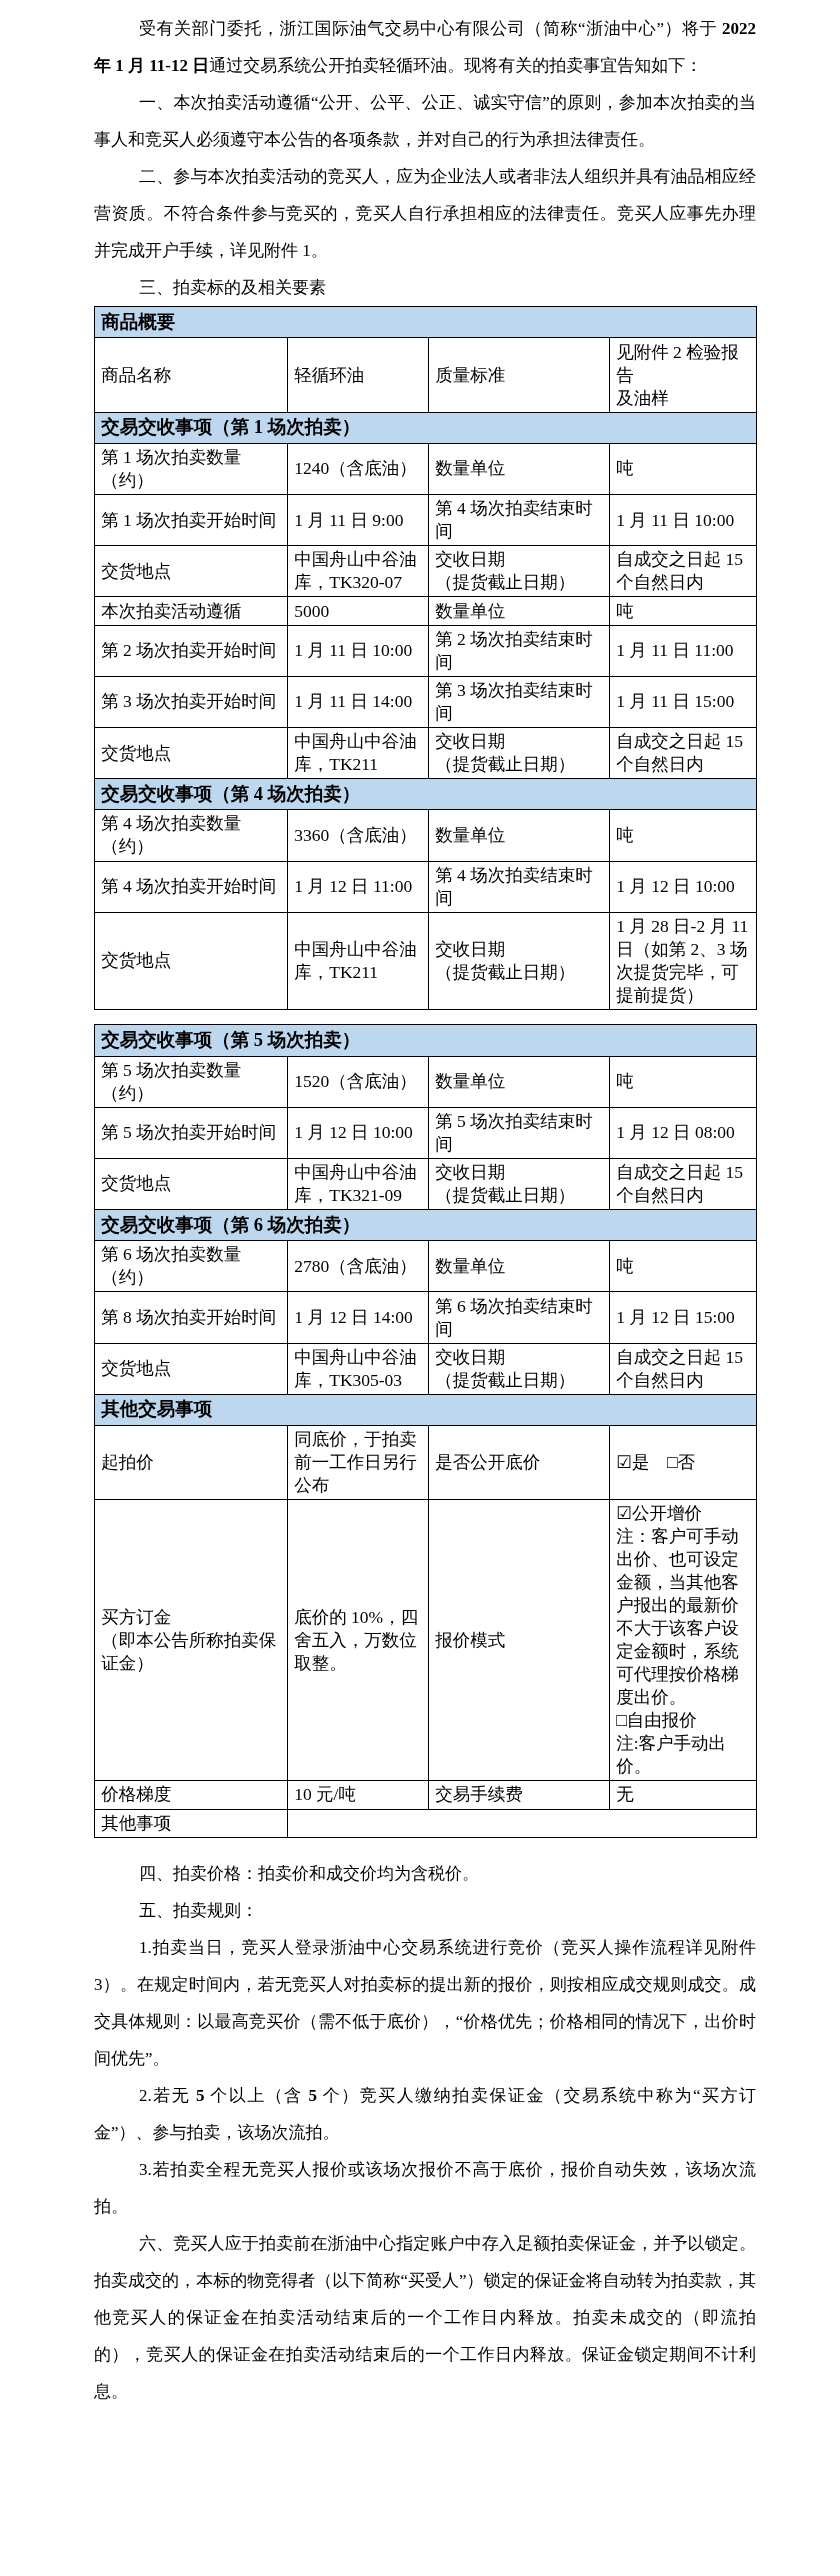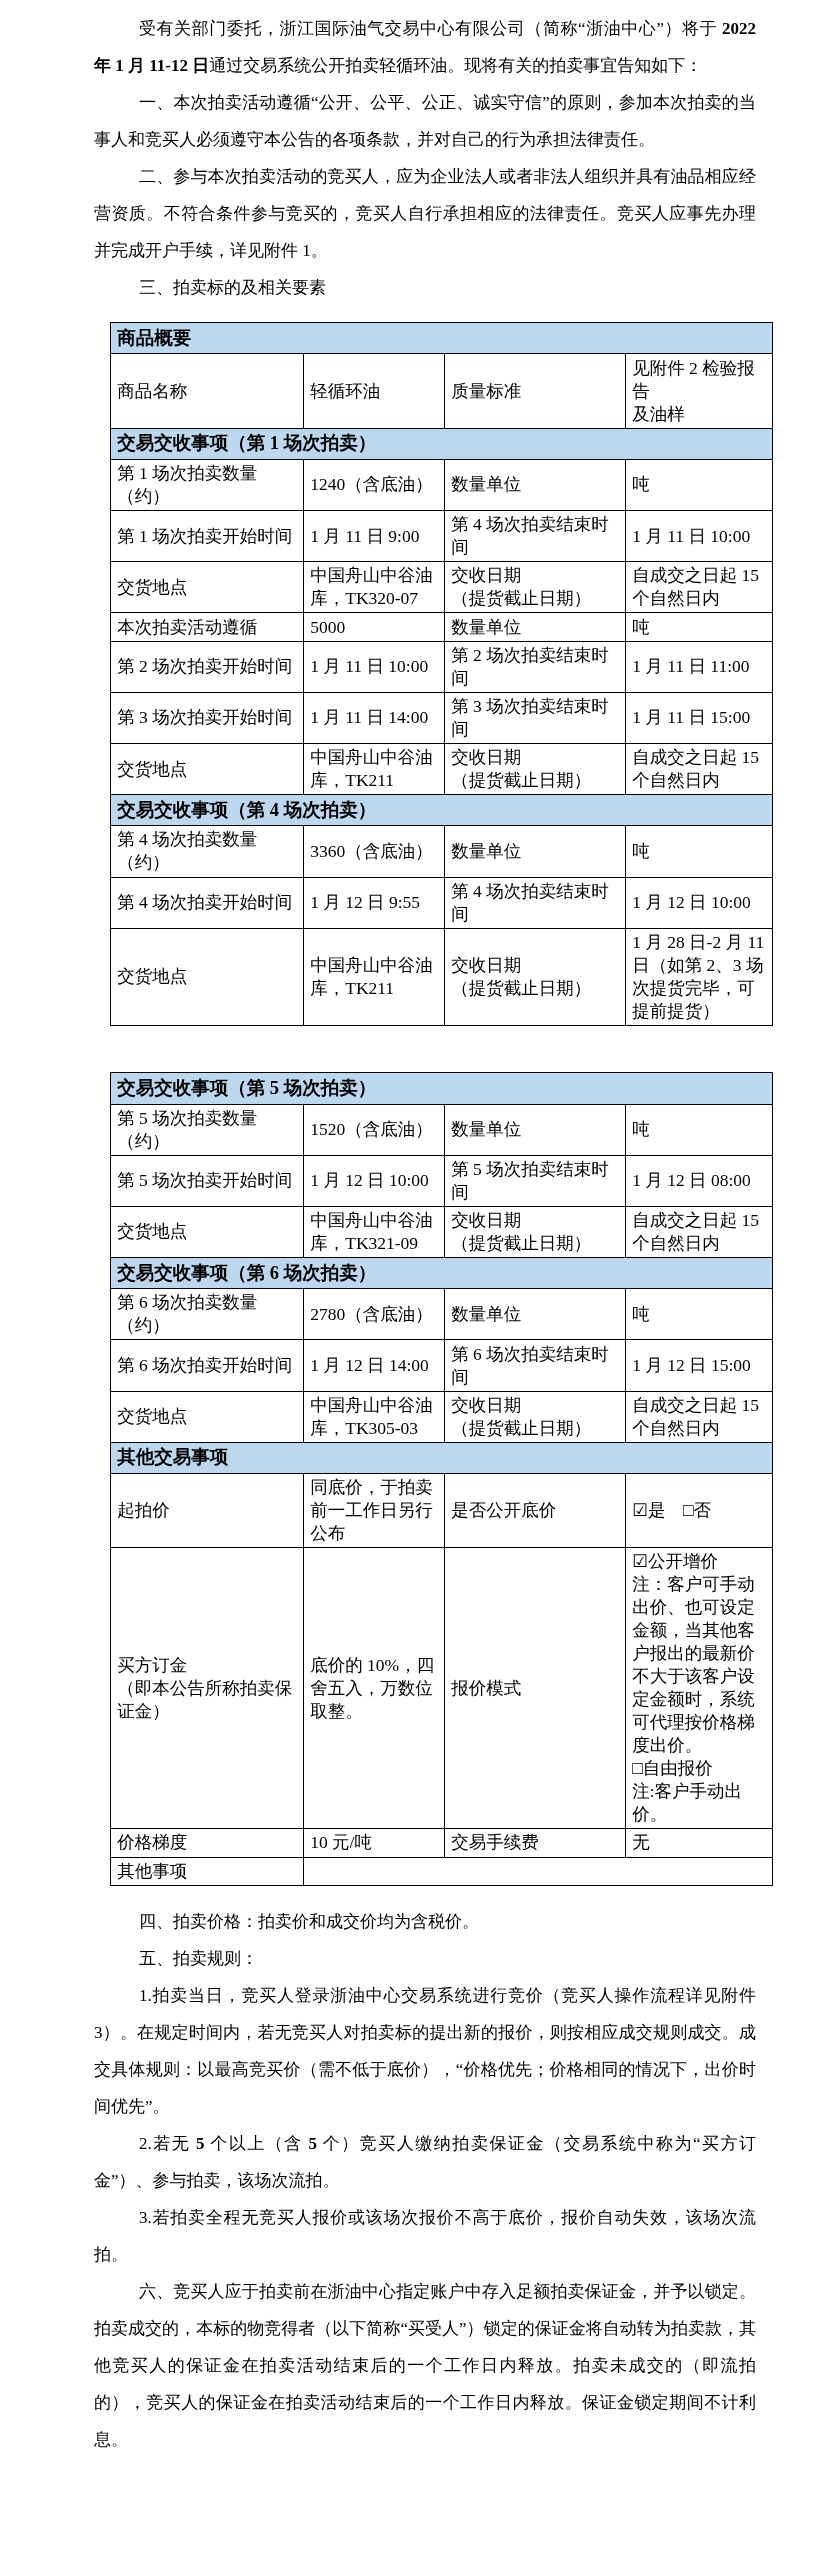--- a/index.html
+++ b/index.html
@@ -10,21 +10,21 @@
   }
   .content{padding:10.3px 85px 0 94px;width:662px;}
   .para{
     font-size:17px;line-height:37px;margin:0;
     text-align:justify;text-indent:45px;
     word-break:break-all;
   }
   .bold{font-weight:bold;}
   table.doc{
     border-collapse:collapse;table-layout:fixed;width:662px;
-    margin:16px;
+    margin:0;
   }
   table.doc td{
     border:1px solid #000;
     font-size:17.5px;line-height:23px;
     padding:2.1px 6.2px;vertical-align:middle;
     white-space:pre-line;word-break:break-all;
   }
   table.doc tr.hdr td{
     background:#bdd7ee;font-weight:bold;font-size:18.5px;line-height:25px;padding:2.6px 6.2px;
     white-space:normal;
@@ -112,21 +112,21 @@
           <td colspan="4">交易交收事项（第 4 场次拍卖）</td>
         </tr>
     <tr>
       <td>第 4 场次拍卖数量（约）</td>
       <td>3360（含底油）</td>
       <td>数量单位</td>
       <td>吨</td>
     </tr>
     <tr>
       <td>第 4 场次拍卖开始时间</td>
-      <td>1 月 12 日 9:55</td>
+      <td>1 月 12 日 11:00</td>
       <td>第 4 场次拍卖结束时间</td>
       <td>1 月 12 日 10:00</td>
     </tr>
     <tr>
       <td>交货地点</td>
       <td>中国舟山中谷油库，TK211</td>
       <td>交收日期
 （提货截止日期）</td>
       <td>1 月 28 日-2 月 11 日（如第 2、3 场次提货完毕，可提前提货）</td>
     </tr>
@@ -168,21 +168,21 @@
     <tr class="hdr">
           <td colspan="4">交易交收事项（第 6 场次拍卖）</td>
         </tr>
     <tr>
       <td>第 6 场次拍卖数量（约）</td>
       <td>2780（含底油）</td>
       <td>数量单位</td>
       <td>吨</td>
     </tr>
     <tr>
-      <td>第 6 场次拍卖开始时间</td>
+      <td>第 8 场次拍卖开始时间</td>
       <td>1 月 12 日 14:00</td>
       <td>第 6 场次拍卖结束时间</td>
       <td>1 月 12 日 15:00</td>
     </tr>
     <tr>
       <td>交货地点</td>
       <td>中国舟山中谷油库，TK305-03</td>
       <td>交收日期
 （提货截止日期）</td>
       <td>自成交之日起 15 个自然日内</td>

